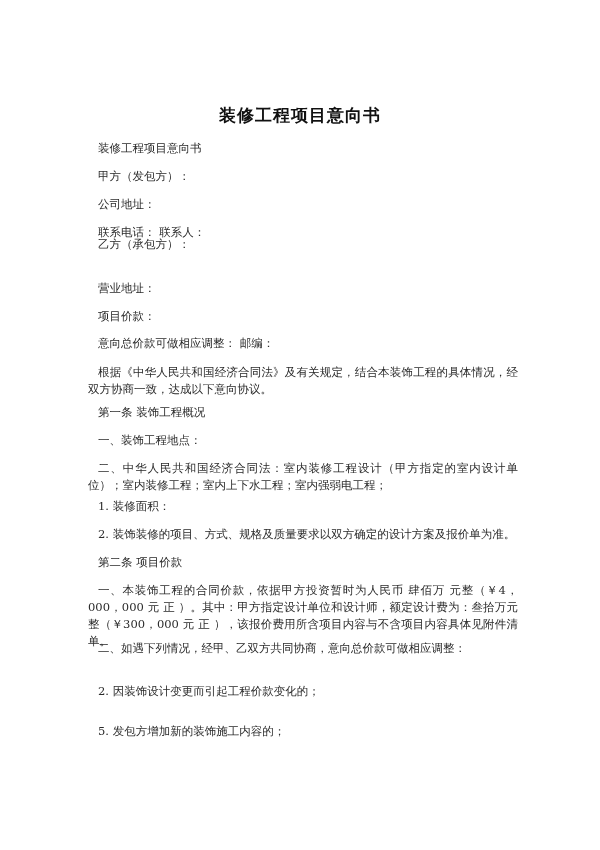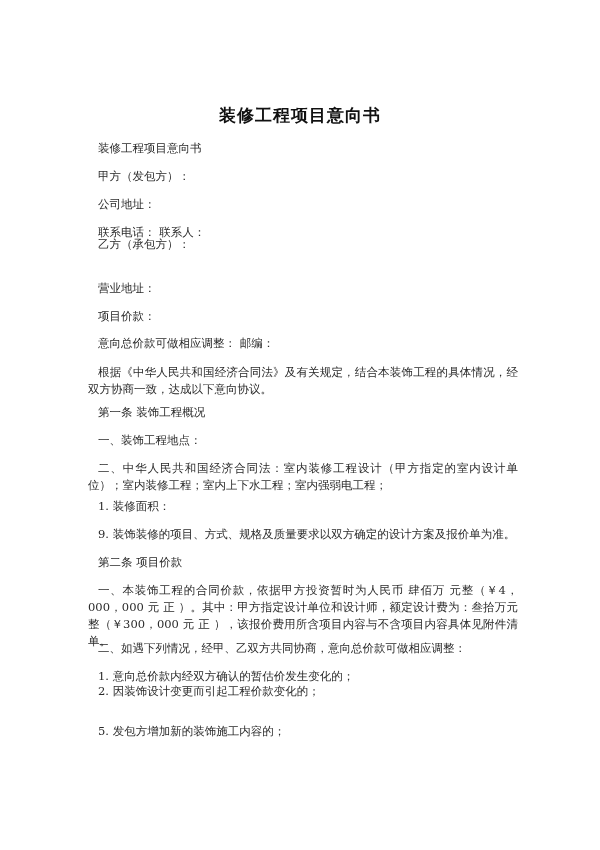--- a/index.html
+++ b/index.html
@@ -28,21 +28,20 @@
   <div class="line" style="top:280px">营业地址：</div>
   <div class="line" style="top:308px">项目价款：</div>
   <div class="line" style="top:335px">意向总价款可做相应调整：   邮编：</div>
 
   <div class="para" style="top:364px">根据《中华人民共和国经济合同法》及有关规定，结合本装饰工程的具体情况，经双方协商一致，达成以下意向协议。</div>
 
   <div class="line" style="top:404px">第一条 装饰工程概况</div>
   <div class="line" style="top:432px">一、装饰工程地点：</div>
   <div class="para" style="top:460px">二、中华人民共和国经济合同法：室内装修工程设计（甲方指定的室内设计单位）；室内装修工程；室内上下水工程；室内强弱电工程；</div>
   <div class="line" style="top:498px">1. 装修面积：</div>
-  <div class="line" style="top:526px">9. 装饰装修的项目、方式、规格及质量要求以双方确定的设计方案及报价单为准。</div>
+  <div class="line" style="top:526px">2. 装饰装修的项目、方式、规格及质量要求以双方确定的设计方案及报价单为准。</div>
 
   <div class="line" style="top:554px">第二条 项目价款</div>
   <div class="para" style="top:582px">一、本装饰工程的合同价款，依据甲方投资暂时为人民币 肆佰万 元整（￥4，000，000 元 正 ）。其中：甲方指定设计单位和设计师，额定设计费为：叁拾万元整（￥300，000 元 正 ），该报价费用所含项目内容与不含项目内容具体见附件清单。</div>
   <div class="line" style="top:640px">二、如遇下列情况，经甲、乙双方共同协商，意向总价款可做相应调整：</div>
-  <div class="line" style="top:668px">1. 意向总价款内经双方确认的暂估价发生变化的；</div>
   <div class="line" style="top:683px">2. 因装饰设计变更而引起工程价款变化的；</div>
   <div class="line" style="top:723px">5. 发包方增加新的装饰施工内容的；</div>
 </div>
 
 </body></html>

